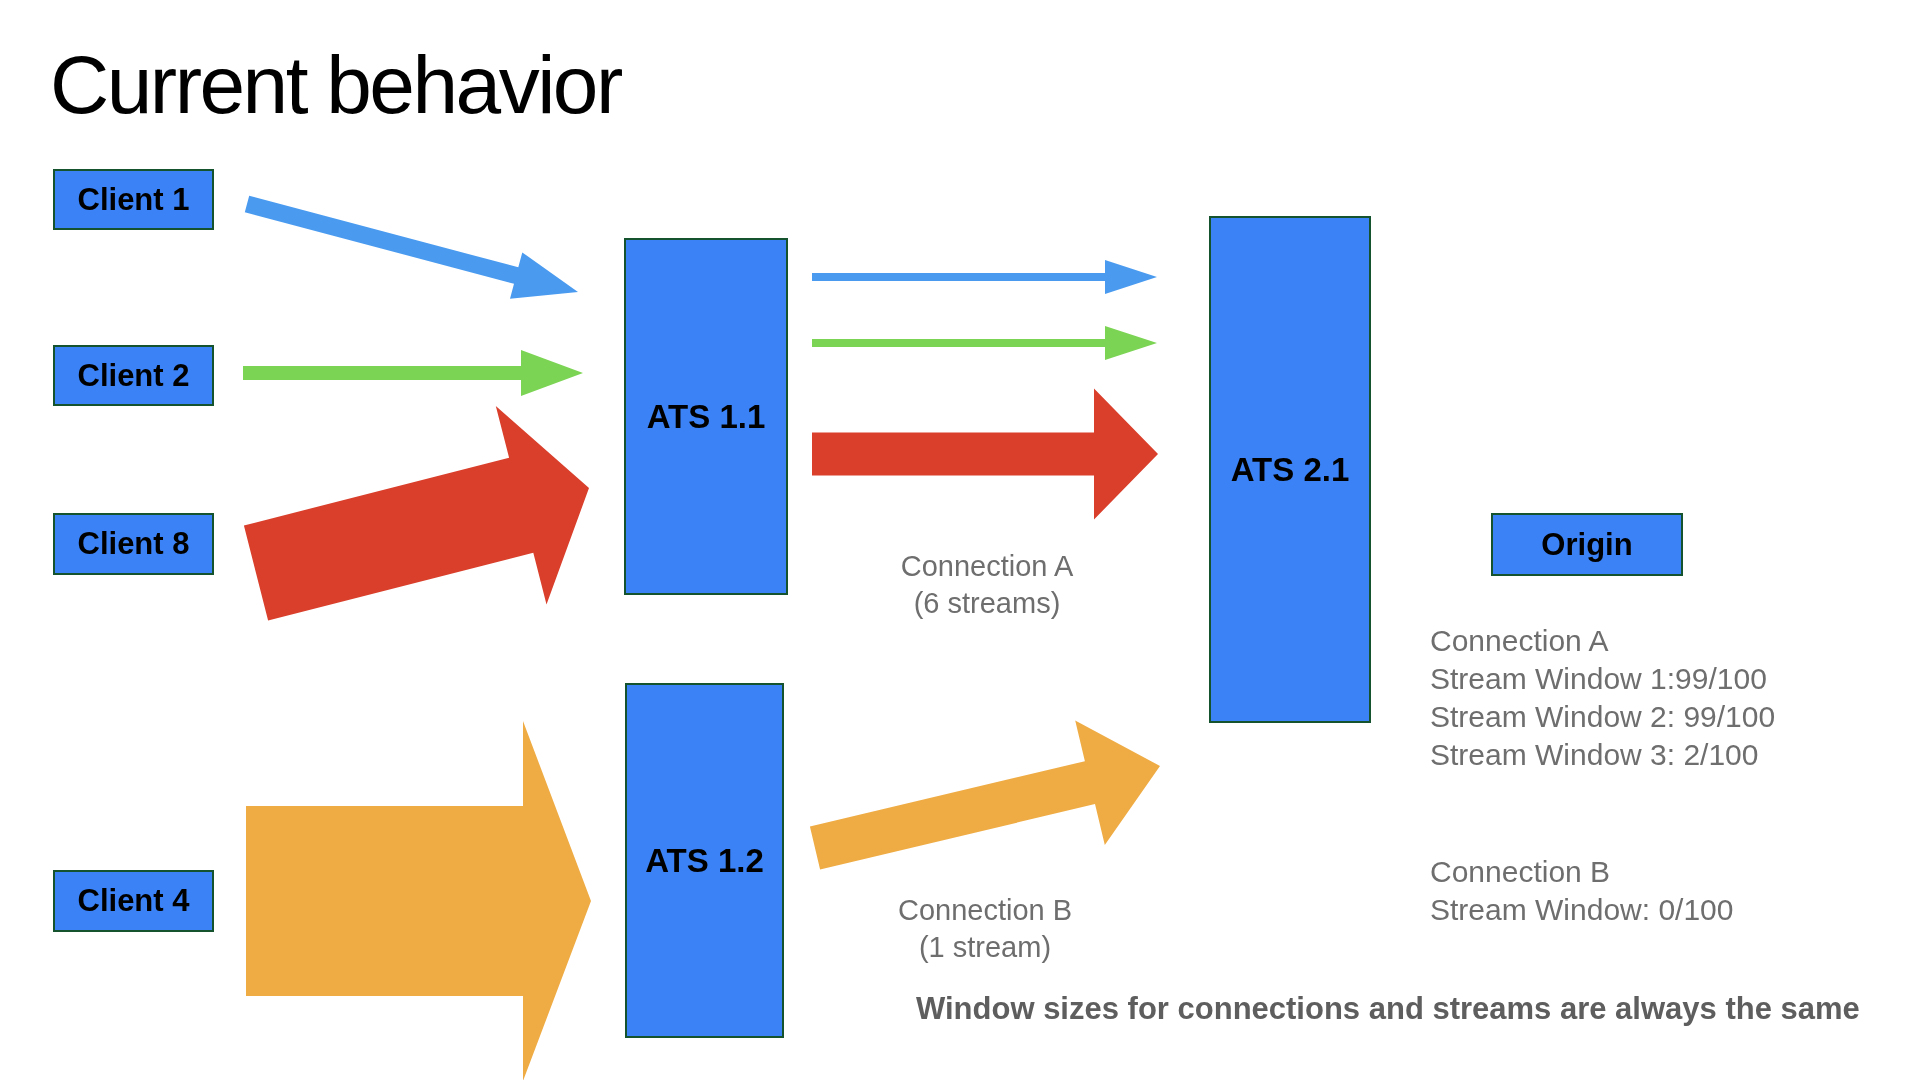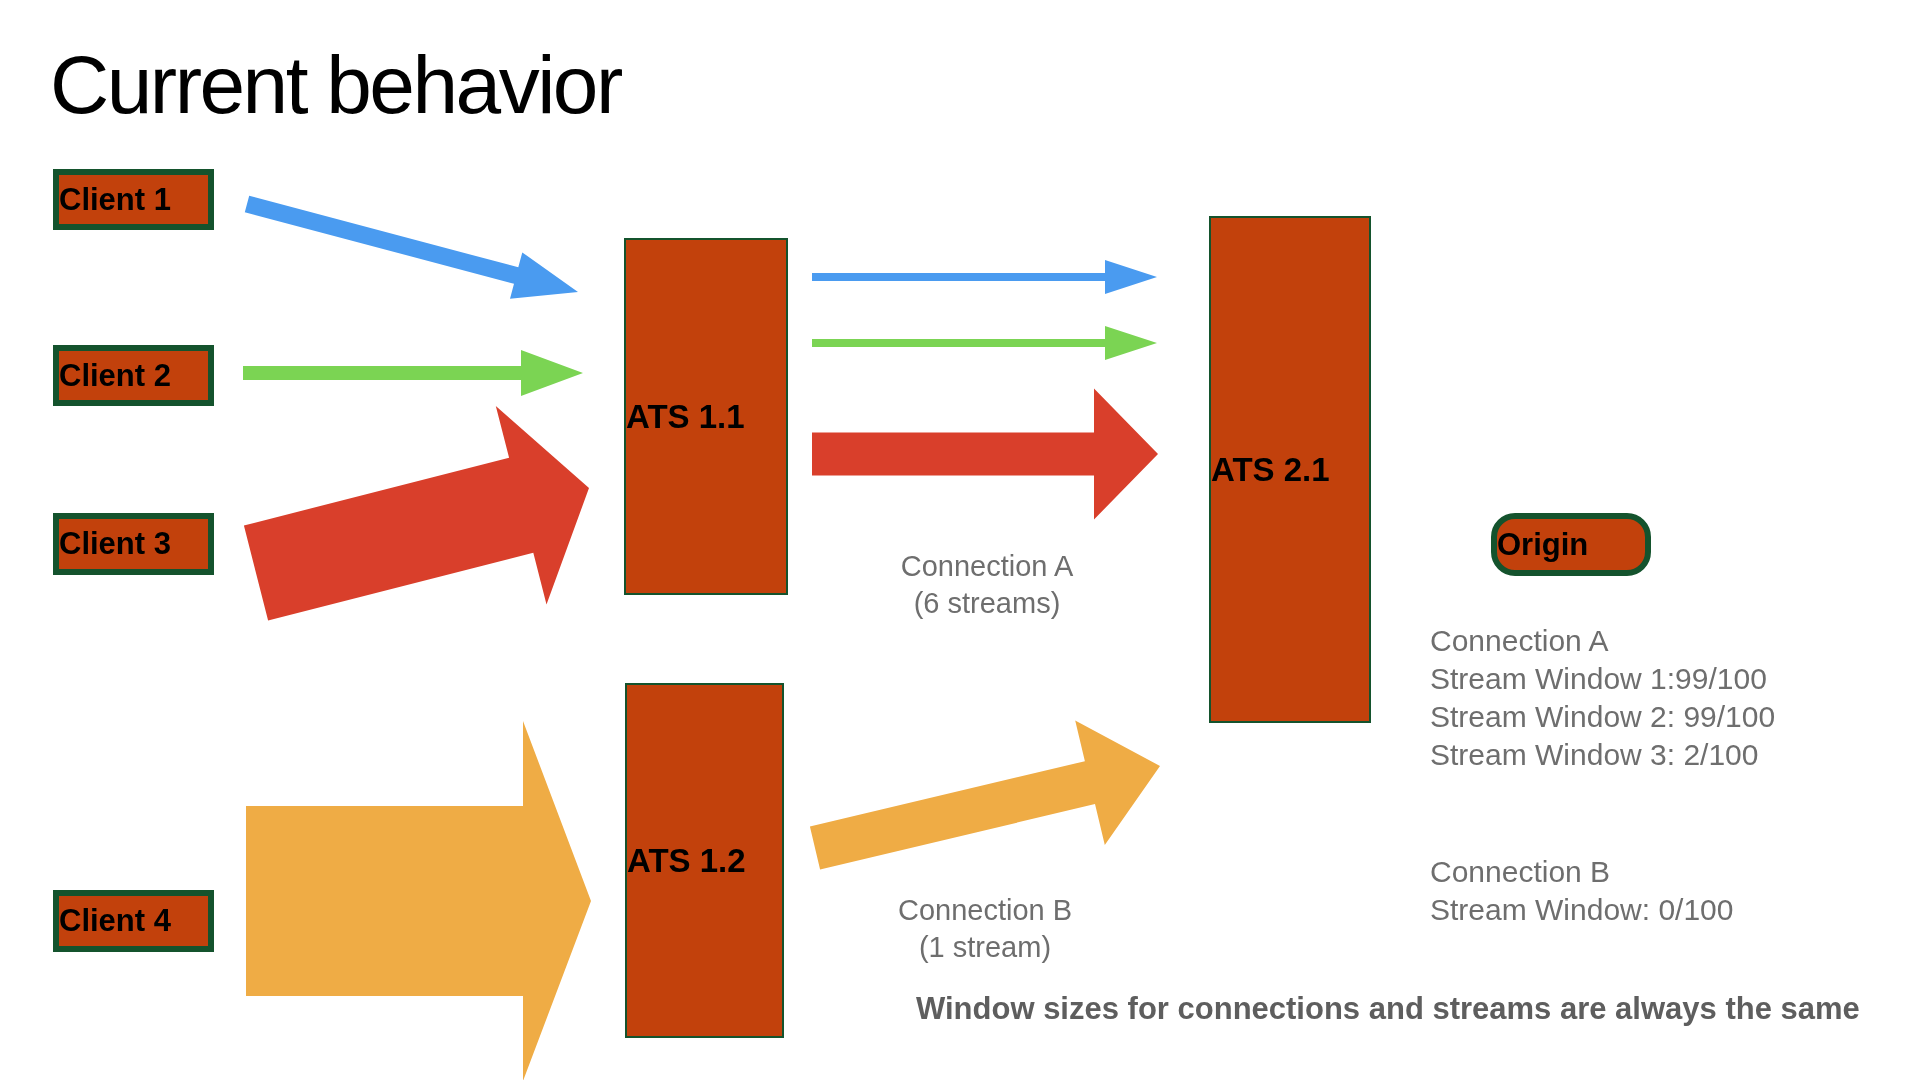--- a/index.html
+++ b/index.html
@@ -9,36 +9,36 @@
   }
   #arrow-layer { position:absolute; left:0; top:0; width:1920px; height:1080px; }
 
   .page-title {
     position:absolute; left:50px; top:38px;
     font-size:82px; font-weight:normal; letter-spacing:-2.5px; color:#000;
     white-space:nowrap;
   }
 
   .box {
-    position:absolute; box-sizing:border-box; background:#c2410c;
-    border:6px solid #14532d; color:#000; font-weight:bold;
-    display:flex; align-items:center; justify-content:flex-start;
+    position:absolute; box-sizing:border-box; background:#3b82f6;
+    border:2px solid #14532d; color:#000; font-weight:bold;
+    display:flex; align-items:center; justify-content:center;
     white-space:nowrap;
   }
   .small-box { font-size:31px; }
   .ats-box   { font-size:33px; border-width:2px; }
 
   #client1 { left:53px;  top:169px; width:161px; height:61px; }
   #client2 { left:53px;  top:345px; width:161px; height:61px; }
   #client3 { left:53px;  top:513px; width:161px; height:62px; }
-  #client4 { left:53px;  top:870px; width:161px; height:62px;margin-top:20px; }
+  #client4 { left:53px;  top:870px; width:161px; height:62px; }
   #ats11   { left:624px; top:238px; width:164px; height:357px; }
   #ats12   { left:625px; top:683px; width:159px; height:355px; }
   #ats21   { left:1209px; top:216px; width:162px; height:507px; }
-  #origin  { left:1491px; top:513px; width:160px; height:63px;border-radius:24px; }
+  #origin  { left:1491px; top:513px; width:192px; height:63px; }
 
   .conn-label {
     position:absolute; transform:translateX(-50%);
     color:#6E6E6E; font-size:29px; line-height:37px; text-align:center;
     white-space:nowrap;
   }
   #conn-a-label { left:987px; top:548px; }
   #conn-b-label { left:985px; top:892px; }
 
   .details {
@@ -71,21 +71,21 @@
 
   <div class="page-title">Current behavior</div>
 
   <div class="box small-box" id="client1">
     <span>Client 1</span>
   </div>
   <div class="box small-box" id="client2">
     <span>Client 2</span>
   </div>
   <div class="box small-box" id="client3">
-    <span>Client 3</span>
+    <span>Client 8</span>
   </div>
   <div class="box small-box" id="client4">
     <span>Client 4</span>
   </div>
 
   <div class="box ats-box" id="ats11">
     <span>ATS 1.1</span>
   </div>
   <div class="box ats-box" id="ats12">
     <span>ATS 1.2</span>

